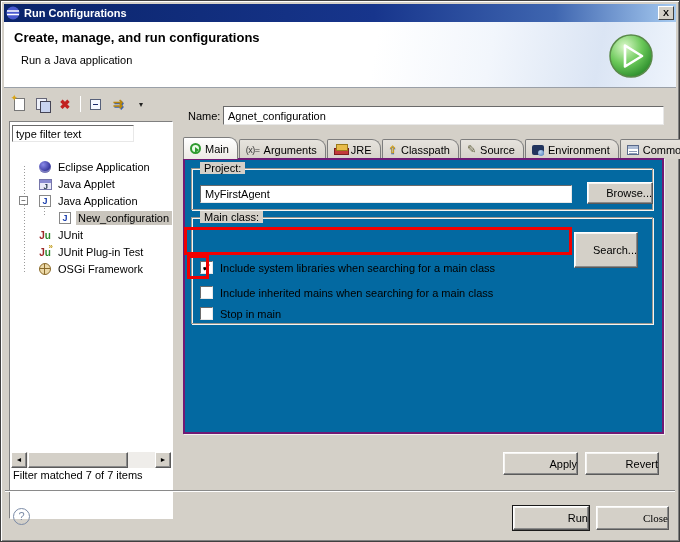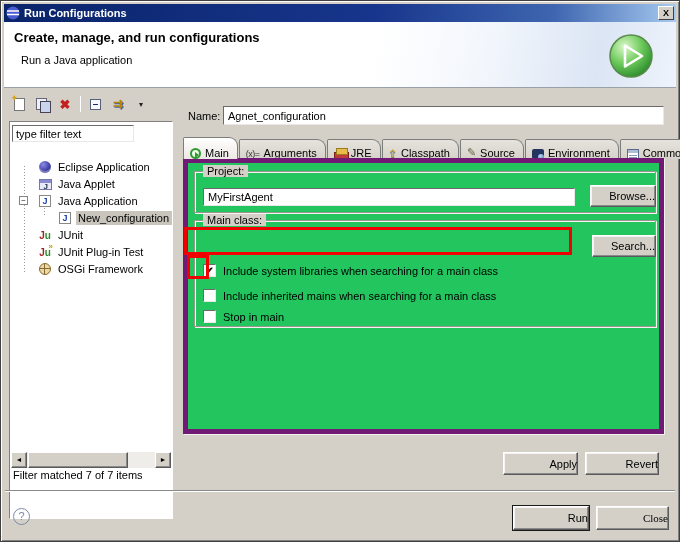--- a/index.html
+++ b/index.html
@@ -82,21 +82,21 @@
   .sbtn.right { margin-left:auto; }
   .filter-status { position:absolute; left:3px; top:347px; font-size:11px; }
 
   
   .name-label { position:absolute; left:187px; top:109px; }
   .name-input { position:absolute; left:222px; top:105px; width:441px; height:19px;
     border:1px solid; border-color:#6a6a6a #e8e8e8 #e8e8e8 #6a6a6a; background:#fff;
     font-family:"Liberation Sans",sans-serif; font-size:11px; padding:1px 4px; }
 
   .tabs { position:absolute; left:182px; top:136px; height:22px; display:flex; align-items:flex-end; }
-  .tab { height:20px; display:flex; align-items:flex-end; gap:4px; padding:0 8px 0 6px;
+  .tab { height:20px; display:flex; align-items:center; gap:4px; padding:0 8px 0 6px;
     background:linear-gradient(#e6e3dd,#d6d2ca); border:1px solid #7d7d7d; border-bottom:none;
     border-radius:2px 9px 0 0; margin-right:1px; cursor:default; }
   .tab.sel { height:22px; background:linear-gradient(#ffffff,#ece9e4); position:relative; z-index:2; }
   .tico { display:inline-flex; align-items:center; justify-content:center; }
   .tico.run { width:11px; height:11px; border-radius:50%; border:2px solid #2f9a2f; background:#eafbe8; position:relative; }
   .tico.run::after { content:""; position:absolute; left:3px; top:2px; border-left:4px solid #2f9a2f;
     border-top:3px solid transparent; border-bottom:3px solid transparent; }
   .tico.args { font-size:9px; color:#333; letter-spacing:-0.5px; }
   .tico.jre { width:13px; height:11px; position:relative; }
   .tico.jre::before { content:""; position:absolute; left:0; bottom:0; width:13px; height:5px; background:#c23a3a; border:1px solid #7a1f1f; }
@@ -104,38 +104,38 @@
   .tico.classpath { font-size:10px; color:#d9a414; font-weight:bold; text-shadow:0 1px 0 #3a62b0; }
   .tico.source { font-size:11px; color:#6a6a4a; }
   .tico.env { width:12px; height:10px; background:#23355e; border-radius:2px; position:relative; }
   .tico.env::after { content:""; position:absolute; right:0px; bottom:-1px; width:6px; height:6px; border-radius:50%;
     background:radial-gradient(circle at 35% 30%, #bcd5f2, #4a7ab8); }
   .tico.common { width:12px; height:10px; background:#fff; border:1px solid #5a6a8a; position:relative; }
   .tico.common::before { content:""; position:absolute; left:0; top:0; right:0; height:3px; background:#aebdd6; }
   .tico.common::after { content:""; position:absolute; left:1px; top:5px; right:1px; height:1px; background:#8a9ab8; box-shadow:0 2px 0 #8a9ab8; }
 
   .content-panel { position:absolute; left:182px; top:157px; width:481px; height:276px;
-    border:5px solid #701a75; background:#22c55e; box-shadow:1px 1px 0 #f2f1ee; }
+    border:2px solid #701a75; background:#0369a1; box-shadow:1px 1px 0 #f2f1ee; }
 
   .groupbox { position:absolute; border:1px solid #9a968e;
     box-shadow: inset 1px 1px 0 #f5f4f1, 1px 1px 0 #f5f4f1; }
   .gb-project { left:6px; top:8px; width:462px; height:42px; }
   .gb-main    { left:6px; top:57px; width:462px; height:107px; }
   .gb-legend { position:absolute; left:8px; top:-7px; background:#d4d0c8; padding:0 4px; }
 
   .txt-field { position:absolute; border:1px solid; border-color:#6a6a6a #e8e8e8 #e8e8e8 #6a6a6a;
     background:#fff; font-family:"Liberation Sans",sans-serif; font-size:11px; padding:1px 4px; }
   .project-field { left:8px; top:16px; width:372px; height:18px; }
   .mainclass-field { left:8px; top:17px; width:368px; height:18px; }
 
   .btn { background:#d4d0c8; border:1px solid; border-color:#fff #5a5a5a #5a5a5a #fff;
     box-shadow: inset -1px -1px 0 #8a8a8a, inset 1px 1px 0 #f5f4f2;
     font-family:"Liberation Sans",sans-serif; font-size:11px; text-align:right; cursor:default; padding:0; }
   .browse-btn { position:absolute; left:395px; top:13px; width:66px; height:22px; }
-  .search-btn { position:absolute; left:397px; top:14px; width:64px; height:22px; }
+  .search-btn { position:absolute; left:382px; top:14px; width:64px; height:36px; }
 
   .cbrow { position:absolute; left:8px; display:flex; align-items:center; gap:7px; }
   .cb1 { top:43px; } .cb2 { top:68px; } .cb3 { top:89px; }
   .cbox { width:13px; height:13px; background:#fff; border:1px solid; border-color:#6a6a6a #e8e8e8 #e8e8e8 #6a6a6a;
     font-size:10px; line-height:11px; text-align:center; font-weight:bold; color:#000; flex:none; }
 
   .apply-btn  { position:absolute; left:502px; top:451px; width:75px; height:23px; }
   .revert-btn { position:absolute; left:584px; top:451px; width:74px; height:23px; }
 
   .separator { position:absolute; left:4px; right:4px; top:489px; height:2px;

